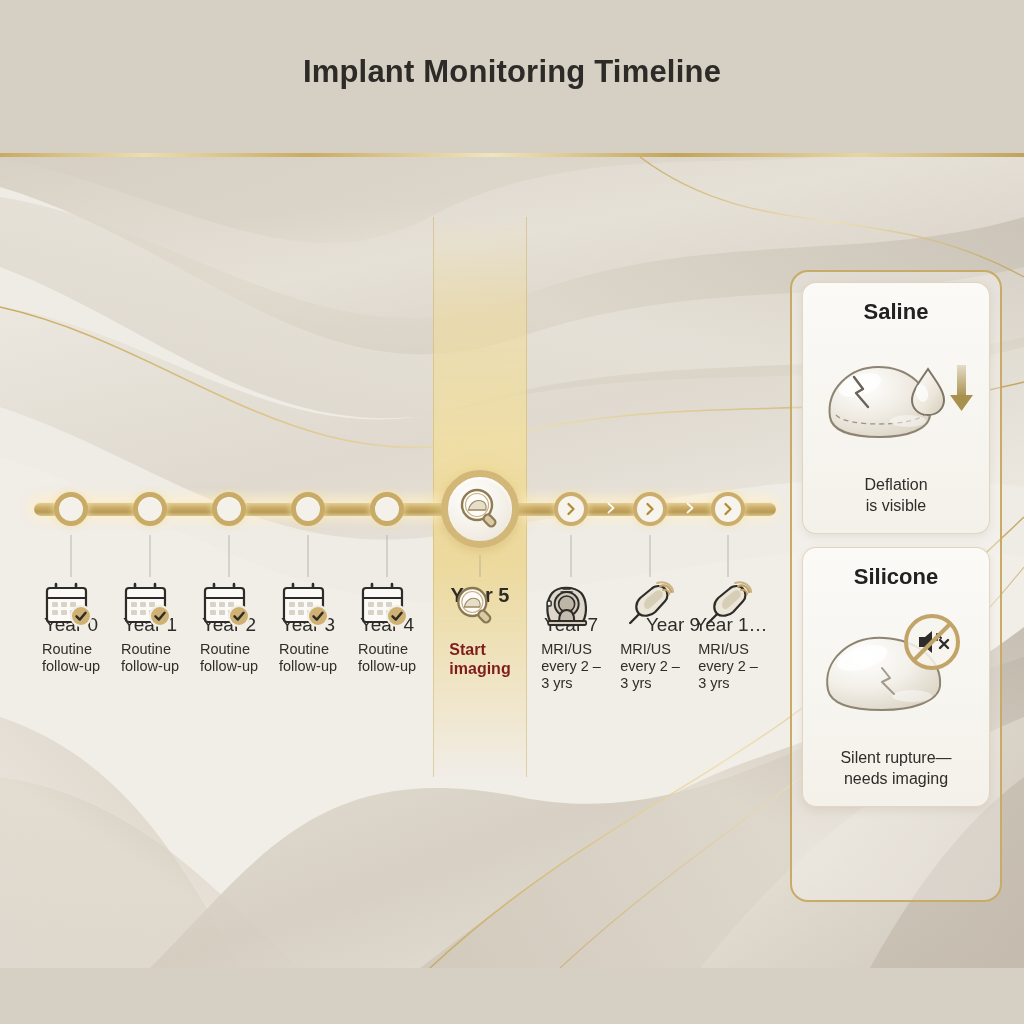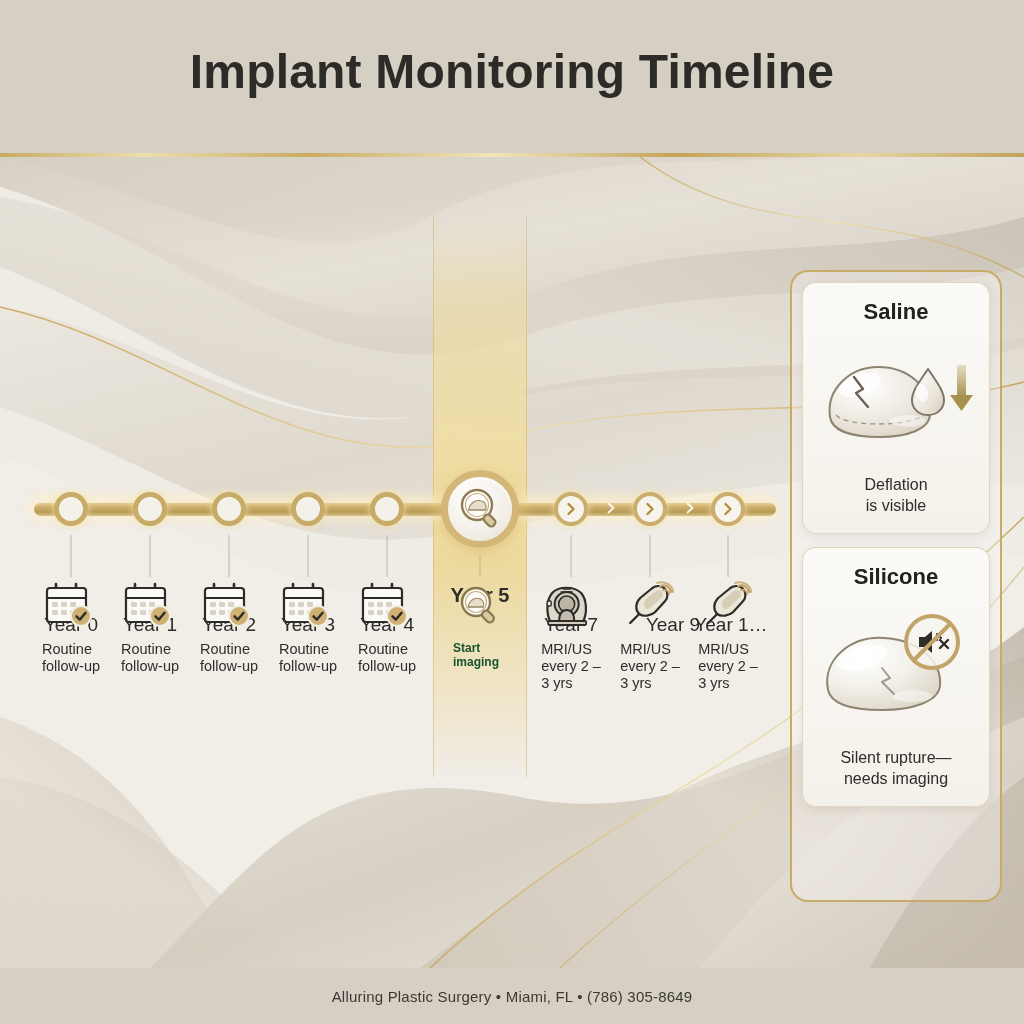--- a/index.html
+++ b/index.html
@@ -11,21 +11,21 @@
   }
   #root { position:absolute; inset:0; width:1024px; height:1024px; overflow:hidden; }
 
   
   .header {
     position:absolute; left:0; top:0; width:1024px; height:156px;
     background:#d6cfc3;
     display:flex; flex-direction:column; align-items:center; justify-content:center;
   }
   .header .title {
-    font-size:48px; font-weight:bold; color:#2d2b28; letter-spacing:.2px;
+    font-size:31px; font-weight:bold; color:#2d2b28; letter-spacing:.2px;
     line-height:1.05; margin-bottom:12px;
   }
   .header .subtitle {
     font-size:26px; color:#3a3733; font-weight:normal; line-height:1.15;
   }
   .gold-rule {
     position:absolute; left:0; top:153px; width:1024px; height:4px;
     background:linear-gradient(90deg,#c7a85c 0%,#eedfae 14%,#c9a95d 30%,#f2e6bd 48%,#c2a154 66%,#e8d6a2 84%,#bfa055 100%);
     opacity:.95;
   }
@@ -105,21 +105,21 @@
 
   .connector {
     position:absolute; width:1px; background:#a9a69f; opacity:.75;
     transform:translateX(-50%);
   }
 
   .col-icon { position:absolute; transform:translateX(-50%); text-align:left; }
   .col-icon .cap {
     margin-top:6px; font-size:14.5px; line-height:1.18; color:#2f2d2a; white-space:pre-line;
   }
-  .col-icon .cap.gold { color:#14532d; font-weight:bold; font-size:12px; }
+  .col-icon .cap.gold { color:#7f1d1d; font-weight:bold; font-size:16px; }
 
   
   .card-frame {
     position:absolute; border:2px solid #c8ab67; border-radius:18px;
     background:rgba(252,250,246,.35);
   }
   .card {
     position:absolute; border-radius:14px;
     background:linear-gradient(180deg,#fbfaf7 0%,#f4f1ea 100%);
     border:1px solid rgba(205,188,150,.55);
@@ -495,17 +495,14 @@
           <rect x="141" y="20" width="9" height="32" fill="url(#arrA)"></rect>
           <path d="M134,50 L157,50 L145.5,66 Z" fill="#a8914f"></path>
         </svg>
       </div>
       <div class="ccap">Deflation
 is visible</div>
     </div>
 
   </div>
 
-  <div class="footer">
-    <div class="ftext">Alluring Plastic Surgery • Miami, FL • (786) 305-8649</div>
-  </div>
 
 </div>
 
 </body></html>

